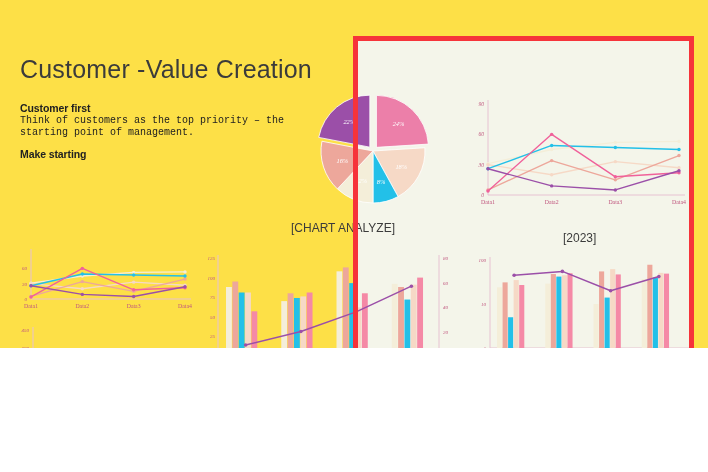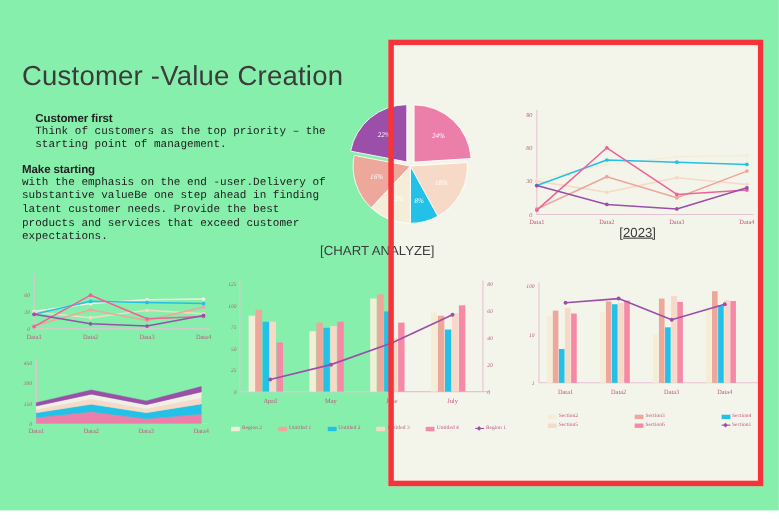--- a/index.html
+++ b/index.html
@@ -1,17 +1,17 @@
 <!DOCTYPE html>
 <html><head>
 <meta charset="utf-8">
 <style>
   html,body{margin:0;padding:0;background:#ffffff;}
   body{width:708px;height:472px;overflow:hidden;font-family:"Liberation Sans",sans-serif;}
-  #slide{position:absolute;left:0;top:0;width:708px;height:464px;background:#86efac;overflow:hidden;}
+  #slide{position:absolute;left:0;top:0;width:708px;height:348px;background:#fde047;overflow:hidden;}
   #slide-right-bg{position:absolute;left:353px;top:36px;width:341px;height:406px;background:#f4f5ea;}
   .title{position:absolute;left:20px;top:55px;font-size:25px;color:#3b3b3b;font-weight:400;letter-spacing:.2px;white-space:nowrap;}
   .bodyblock{position:absolute;left:20px;width:285px;color:#212121;}
   .hdg{font-size:10.5px;font-weight:bold;letter-spacing:-.1px;margin-bottom:1px;}
   .par{font-size:10px;line-height:12.3px;font-family:Liberation Mono, monospace;}
   .cap{position:absolute;font-size:12px;color:#3b3b3b;font-family:"Liberation Sans",sans-serif;}
   .axlbl{fill:#c0577f;font-size:5.6px;font-family:"Liberation Serif",serif;font-style:italic;}
   .axlbl2{fill:#c0577f;font-size:5px;font-family:"Liberation Serif",serif;font-style:italic;}
   .catlbl{fill:#c0577f;font-size:5.8px;font-family:"Liberation Serif",serif;}
   .pielbl{fill:#ffffff;font-size:6.4px;font-family:"Liberation Serif",serif;font-style:italic;}
@@ -21,28 +21,27 @@
 </style>
 </head>
 <body>
 
 <div id="slide">
 
   <div id="slide-right-bg"></div>
 
   <div class="title">Customer -Value Creation</div>
 
-  <div class="bodyblock" style="top:102px;margin-left:12px;">
+  <div class="bodyblock" style="top:102px;">
     <div class="hdg">Customer first</div>
     <div class="par">Think of customers as the top priority     – the starting point of management.</div>
   </div>
 
   <div class="bodyblock" style="top:148px;">
     <div class="hdg">Make starting</div>
-    <div class="par">with the emphasis on the end  -user.Delivery  of substantive valueBe  one step ahead in finding latent customer needs. Provide the best products and services that exceed customer expectations.</div>
   </div>
 
   <svg id="svg-pie" width="160" height="135" style="position:absolute;left:295px;top:88px;">
       <path d="M 81.42273552964345 59.35515686289294 L 81.42273552964345 7.35515686289294 A 52 52 0 0 1 133.32012540791357 56.09004984736864 Z" fill="#ec7fa9" stroke="#fff" stroke-width="0.8"></path>
       <text x="103.49253422478436" y="37.85320831482663" class="pielbl" text-anchor="middle">24%</text>
       <path d="M 78 63 L 129.89738987827013 59.7348929844757 A 52 52 0 0 1 103.05119105328922 108.5679473622809 Z" fill="#f6d9c6" stroke="#fff" stroke-width="0.8"></path>
       <text x="106.25212736461417" y="80.5317384530393" class="pielbl" text-anchor="middle" fill="#ffffff">18%</text>
       <path d="M 78 63 L 103.05119105328922 108.5679473622809 A 52 52 0 0 1 78.00000000000001 115 Z" fill="#23c0e8" stroke="#fff" stroke-width="0.8"></path>
       <text x="86.01776196219492" y="96.22712111478707" class="pielbl" text-anchor="middle">8%</text>
       <path d="M 78 63 L 78.00000000000001 115 A 52 52 0 0 1 42.4035504917082 100.90636862591342 Z" fill="#f4eed9" stroke="#fff" stroke-width="0.8"></path>
@@ -89,21 +88,21 @@
       <circle cx="30" cy="98.95555555555555" r="1.7" fill="#f0619a"></circle>
       <circle cx="93.66666666666666" cy="42.333333333333336" r="1.7" fill="#f0619a"></circle>
       <circle cx="157.33333333333331" cy="84.8" r="1.7" fill="#f0619a"></circle>
       <circle cx="221" cy="80.75555555555556" r="1.7" fill="#f0619a"></circle>
       <polyline points="30,76.71111111111111 93.66666666666666,93.9 157.33333333333331,97.94444444444444 221,78.73333333333333" fill="none" stroke="#9b4fa8" stroke-width="1.4" stroke-linejoin="round"></polyline>
       <circle cx="30" cy="76.71111111111111" r="1.7" fill="#9b4fa8"></circle>
       <circle cx="93.66666666666666" cy="93.9" r="1.7" fill="#9b4fa8"></circle>
       <circle cx="157.33333333333331" cy="97.94444444444444" r="1.7" fill="#9b4fa8"></circle>
       <circle cx="221" cy="78.73333333333333" r="1.7" fill="#9b4fa8"></circle>
     </svg>
-  <div class="cap" style="left:563px;top:204px;text-decoration:underline;">[2023]</div>
+  <div class="cap" style="left:563px;top:231px;">[2023]</div>
 
   <svg id="svg-line-small" width="190" height="72" style="position:absolute;left:5px;top:245px;">
       <line x1="26" y1="4" x2="26" y2="54" stroke="#e7c2d2" stroke-width="1"></line>
       <line x1="26" y1="54" x2="186" y2="54" stroke="#e7c2d2" stroke-width="1"></line>
       <text x="22" y="56" class="axlbl2" text-anchor="end">0</text>
       <text x="22" y="40.66666666666667" class="axlbl2" text-anchor="end">30</text>
       <text x="22" y="25.333333333333336" class="axlbl2" text-anchor="end">60</text>
       <text x="26" y="63" class="catlbl" text-anchor="middle">Data1</text>
       <text x="77.33333333333334" y="63" class="catlbl" text-anchor="middle">Data2</text>
       <text x="128.66666666666669" y="63" class="catlbl" text-anchor="middle">Data3</text>

